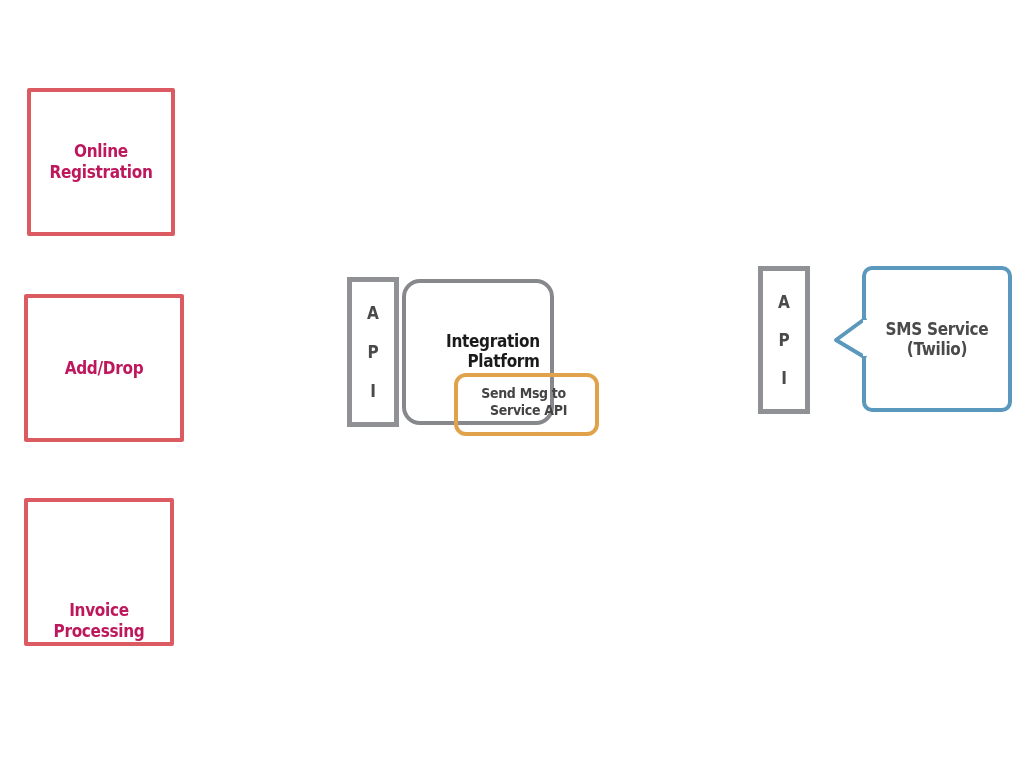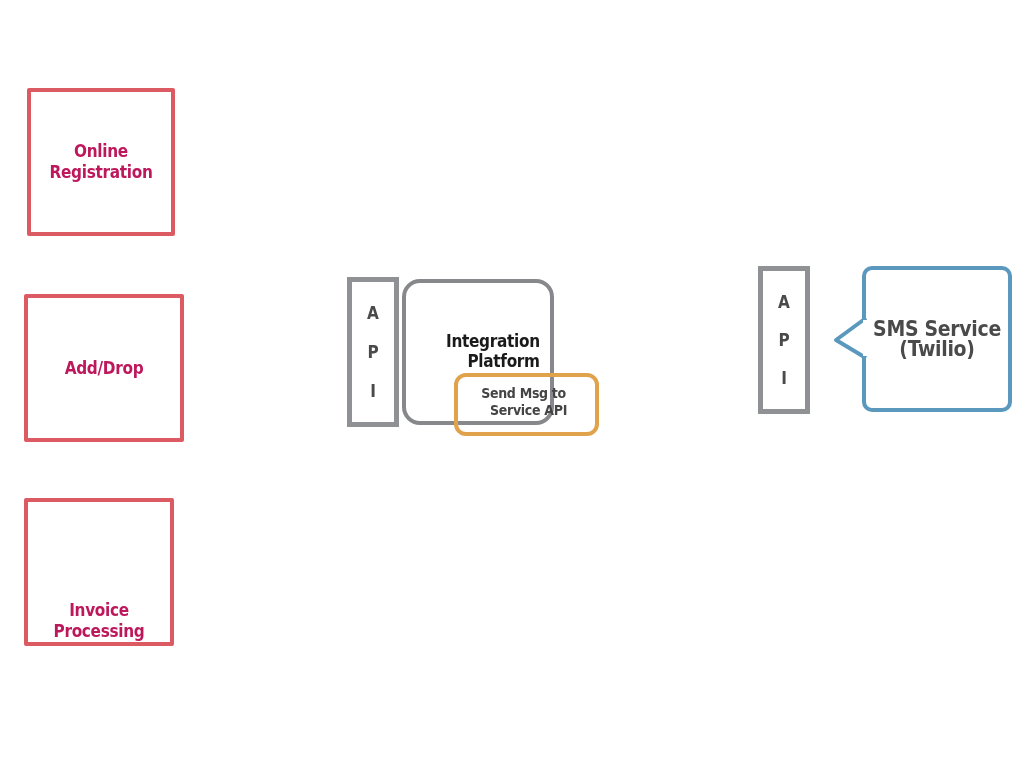--- a/index.html
+++ b/index.html
@@ -8,21 +8,21 @@
   .box { position:absolute; box-sizing:border-box; display:flex; align-items:center; justify-content:center; text-align:center; }
   .red { border:4px solid #dc5a62; border-radius:2px; }
   .red .lbl { color:#be185d; font-size:17px; font-weight:bold; line-height:21px; letter-spacing:-0.3px; }
   .api { border:5px solid #8f9194; background:#fff; flex-direction:column; justify-content:space-around; padding:12px 0; }
   .api span { color:#4a4a4a; font-size:17px; font-weight:bold; }
   .platform { border:4px solid #86888c; border-radius:18px; }
   .platform .lbl { color:#1a1a1a; font-size:17px; font-weight:bold; line-height:20px; position:absolute; left:40px; top:48px; letter-spacing:-0.3px; }
   .orange { border:4px solid #e0a24a; border-radius:12px; }
   .orange .lbl { color:#444; font-size:14px; font-weight:bold; line-height:17px; position:absolute; left:22px; top:8px; letter-spacing:-0.3px; }
   .sms { border:4px solid #5b98be; border-radius:10px; }
-  .sms .lbl { color:#4a4a4a; font-size:21px; font-weight:bold; line-height:20px; letter-spacing:-0.3px; }
+  .sms .lbl { color:#4a4a4a; font-size:17px; font-weight:bold; line-height:20px; letter-spacing:-0.3px; }
   svg.pointer { position:absolute; left:832px; top:316px; overflow:visible; }
 </style>
 </head>
 <body>
 
 <div class="box red" style="left:27px;top:88px;width:148px;height:148px;">
   <div class="lbl">
     <div>Online</div>
     <div>Registration</div>
   </div>

